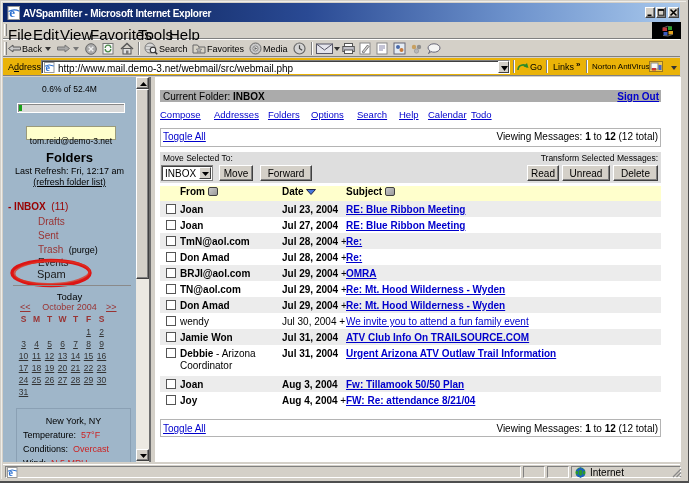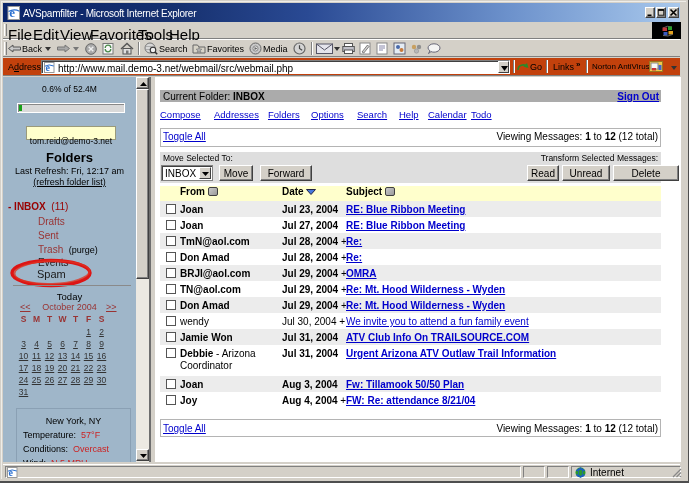--- a/index.html
+++ b/index.html
@@ -6,33 +6,33 @@
 html,body { width:691px; height:485px; background:#fff; font-family:"Liberation Sans",sans-serif; overflow:hidden; }
 #stage { position:relative; width:691px; height:485px; background:#fff; }
 .abs { position:absolute; }
 #win { left:0; top:0; width:688px; height:481px; background:#d4d0c8;
   border-top:1px solid #d4d0c8; border-left:1px solid #d4d0c8; }
 #winhl { left:1px; top:1px; width:685px; height:478px; border-top:1px solid #efede8; border-left:1px solid #efede8; }
 #shadowR { left:686px; top:0px; width:3px; height:483px; background:#4e4e4e; }
 #shadowB { left:0px; top:480px; width:689px; height:3px; background:#4e4e4e; }
 
 #title { left:3px; top:3px; width:677px; height:19px; background:linear-gradient(to right,#0a246a 0%,#16306e 25%,#2a4a94 45%,#6d92cc 75%,#a8c8ec 100%); }
-#title .txt { position:absolute; left:20px; top:5px; color:#fff; font-size:10px; font-weight:normal; letter-spacing:-0.25px; }
+#title .txt { position:absolute; left:20px; top:5px; color:#fff; font-size:10px; font-weight:bold; letter-spacing:-0.25px; }
 .tbtn { position:absolute; top:4px; width:10px; height:11px; background:#d4d0c8; border:1px solid; border-color:#fff #404040 #404040 #fff; box-shadow:inset -1px -1px 0 #808080; font-size:8px; }
 
 #menubar { left:3px; top:22px; width:677px; height:17px; background:#d4d0c8; border-bottom:1px solid #808080; box-shadow:0 1px 0 #ffffff; }
 .menu { position:absolute; top:4px; font-size:15px; color:#000; }
 .menu u { text-decoration:underline; }
 #throbber { left:652px; top:22px; width:29px; height:17px; background:#000; }
 
 #toolbar { left:3px; top:40px; width:677px; height:17px; background:#d4d0c8; border-bottom:1px solid #808080; }
 .tsep { position:absolute; top:2px; width:2px; height:13px; border-left:1px solid #808080; border-right:1px solid #fff; }
 .tlabel { position:absolute; top:4px; font-size:9px; color:#000;text-align:right; }
 
-#addrbar { left:3px; top:58px; width:677px; height:18px; background:#c2410c; border-bottom:1px solid #808080; }
+#addrbar { left:3px; top:58px; width:677px; height:18px; background:#eab308; border-bottom:1px solid #808080; }
 #addrlabel { position:absolute; left:5px; top:4px; font-size:9px; color:#000; }
 #addrbox { position:absolute; left:38px; top:2px; width:469px; height:14px; background:#fff; border:1px solid; border-color:#808080 #fff #fff #808080; box-shadow:inset 1px 1px 0 #404040; }
 #addrtext { position:absolute; left:16px; top:2px; font-size:10px; color:#000; white-space:nowrap; }
 #addrdrop { position:absolute; right:0px; top:0px; width:11px; height:12px; background:#d4d0c8; border:1px solid; border-color:#fff #404040 #404040 #fff; }
 
 #sidebar { left:3px; top:77px; width:133px; height:385px; background:#9fb6c9; overflow:hidden; font-size:9px; }
 #sscroll { left:136px; top:77px; width:13px; height:385px; background:#ece9e2; }
 .sbtn { position:absolute; left:0px; width:13px; height:12px; background:#d4d0c8; border:1px solid; border-color:#fff #404040 #404040 #fff; box-shadow:inset -1px -1px 0 #808080; }
 #sthumb { position:absolute; left:0px; top:12px; width:13px; height:190px; background:#d4d0c8; border:1px solid; border-color:#fff #404040 #404040 #fff; box-shadow:inset -1px -1px 0 #808080; }
 #framediv { left:149px; top:77px; width:6px; height:385px; background:#d4d0c8; border-left:2px solid #6e6e6e; }
@@ -383,21 +383,21 @@
       <div style="position:absolute;right:1px;top:1px;width:12px;height:12px;background:#d4d0c8;border:1px solid;border-color:#fff #404040 #404040 #fff">
           <svg style="position:absolute;left:2px;top:4px" width="7" height="4">
             <path d="M0 0 h7 L3.5 4 Z" fill="#000"></path>
           </svg>
         </div>
     </div>
     <div class="btn" style="left:64px;top:88px;width:34px">Move</div>
     <div class="btn" style="left:105px;top:88px;width:52px">Forward</div>
     <div class="btn" style="left:372px;top:88px;width:32px">Read</div>
     <div class="btn" style="left:407px;top:88px;width:48px">Unread</div>
-    <div class="btn" style="left:458px;top:88px;width:66px">Delete</div>
+    <div class="btn" style="left:458px;top:88px;width:45px">Delete</div>
 
     <table class="msgs abs" style="left:5px;top:109px" cellspacing="0">
       <colgroup>
           <col style="width:17px">
           <col style="width:105px">
           <col style="width:64px">
           <col style="width:315px">
         </colgroup>
       <tbody>
           <tr class="hdr">

